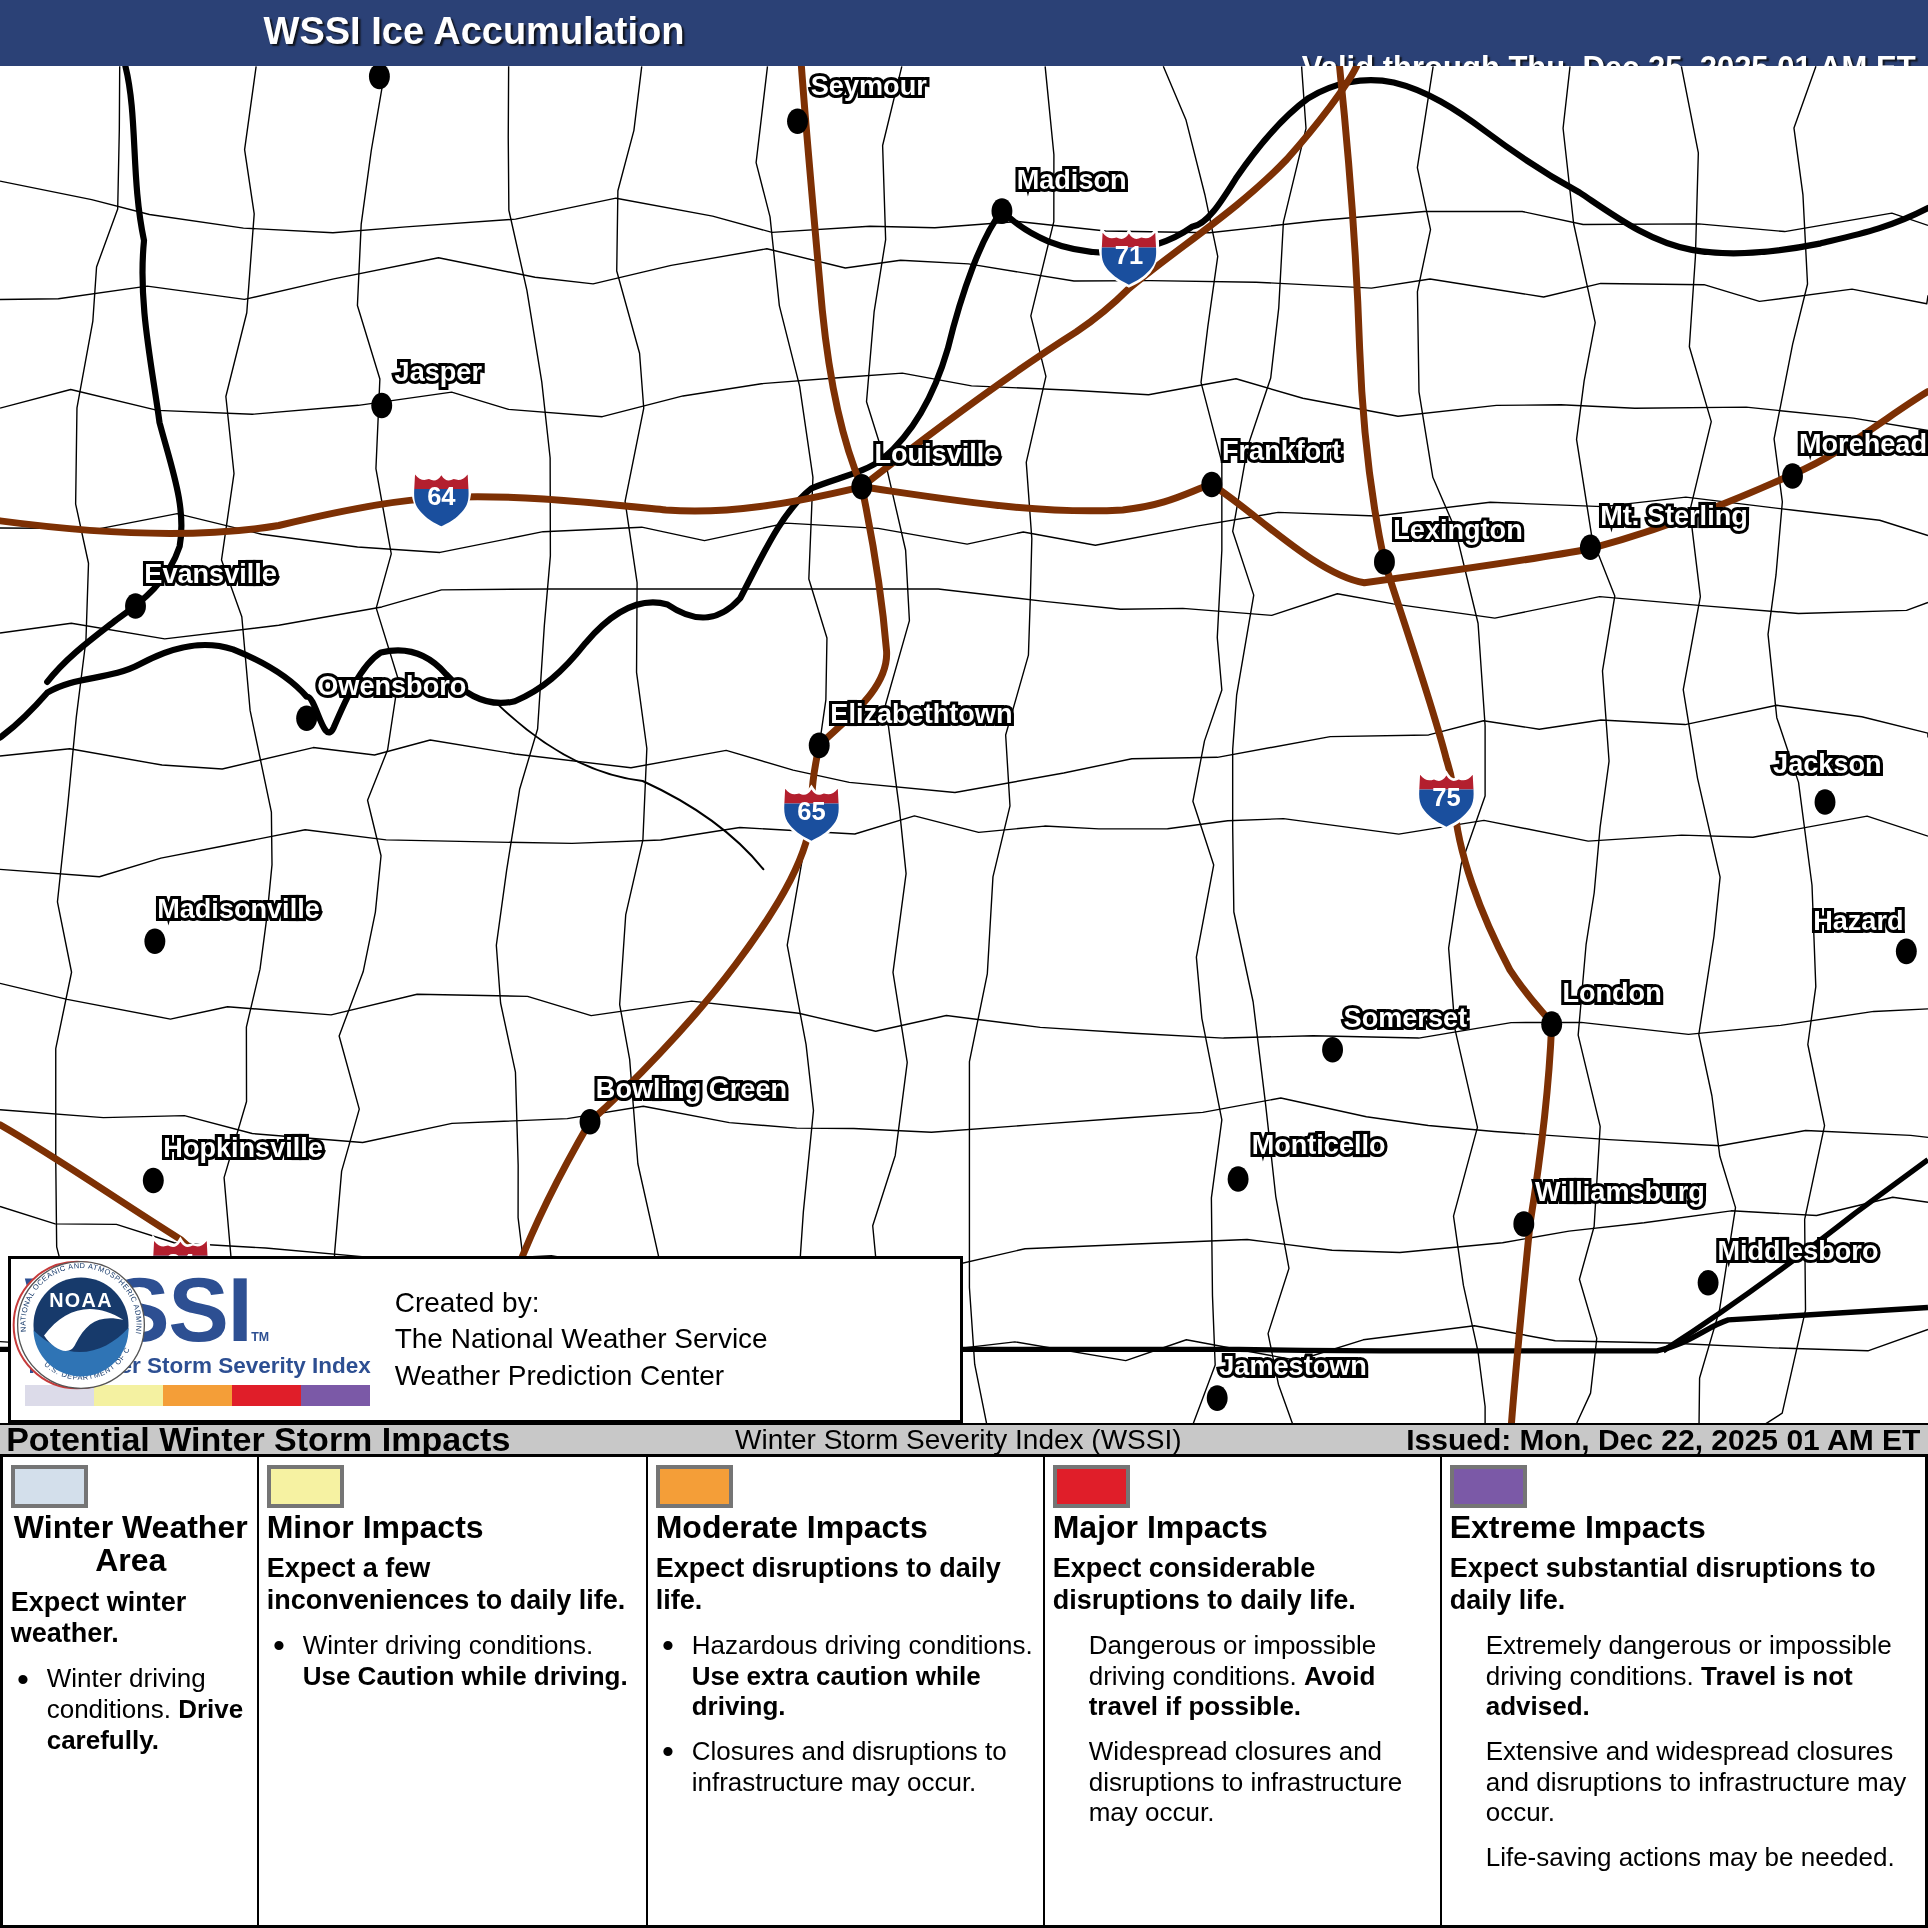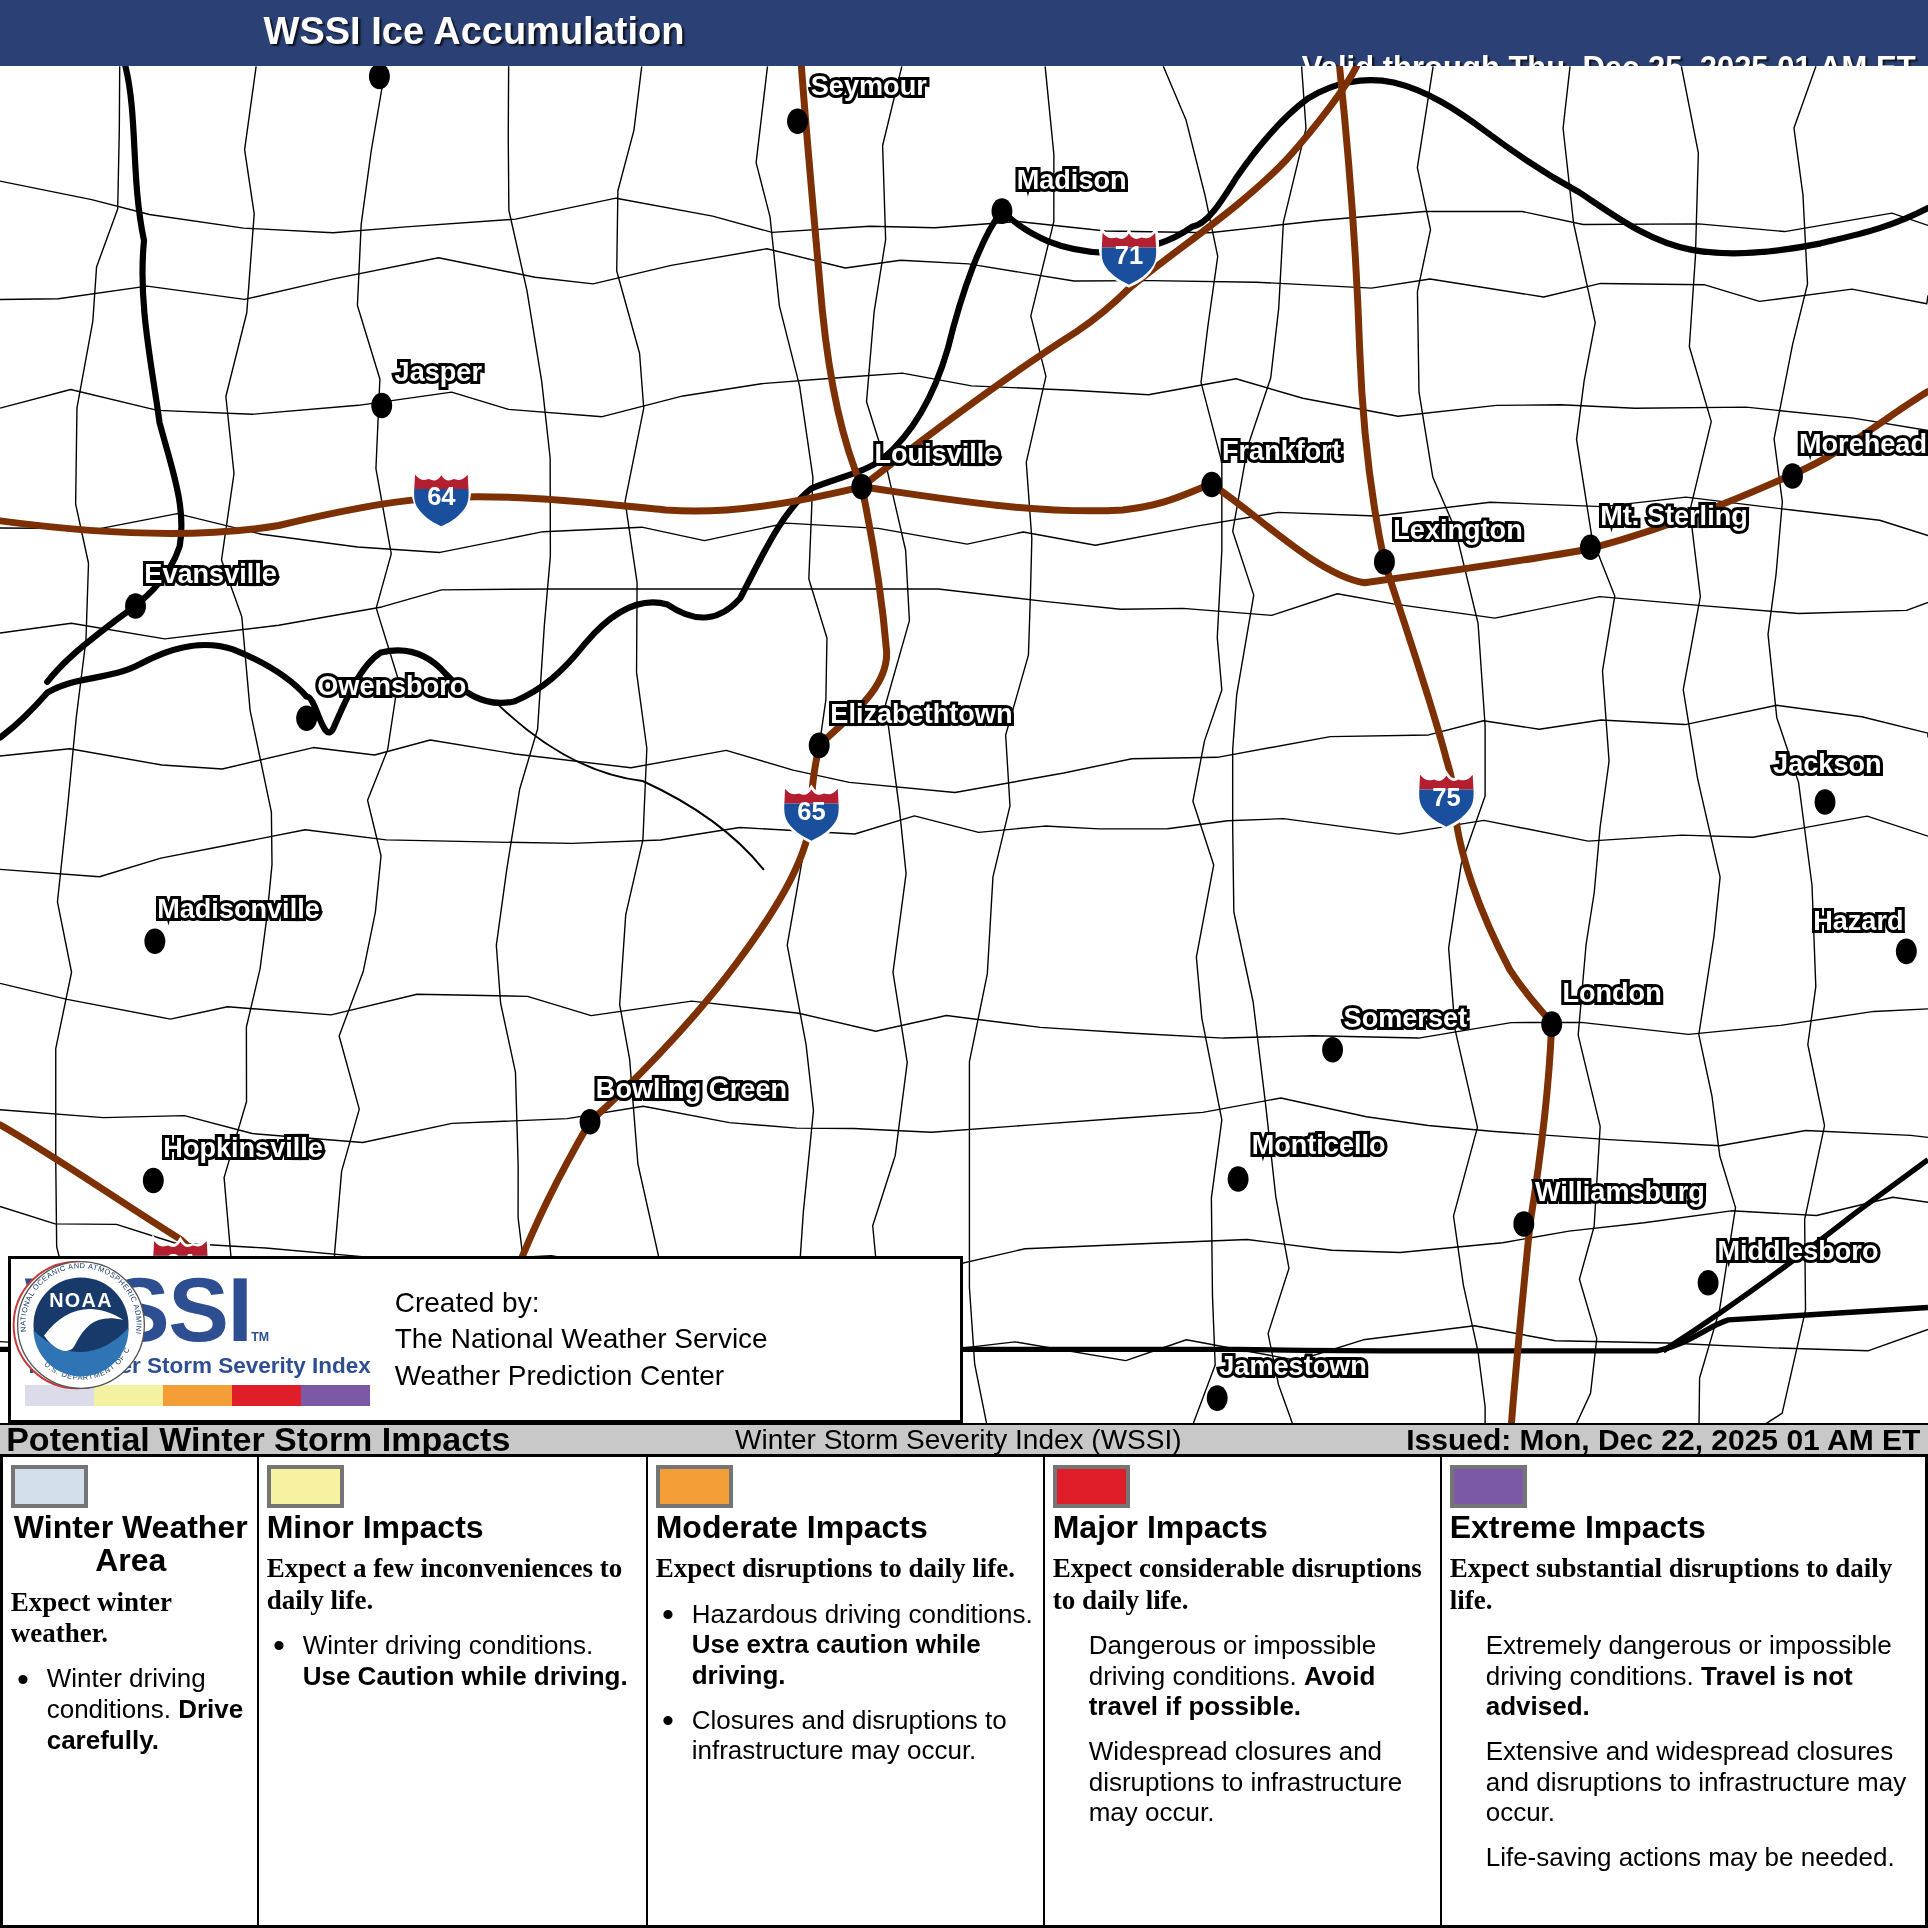--- a/index.html
+++ b/index.html
@@ -41,21 +41,21 @@
   .gb-center{font-size:28px;color:#000;flex:1;text-align:center;white-space:nowrap;}
   .gb-right{font-size:30px;font-weight:bold;color:#000;padding-right:7.7px;white-space:nowrap;}
 
   
   .legend{position:absolute;top:1454px;left:0;width:1928px;height:474px;background:#fff;border:3.1px solid #000;box-sizing:border-box;display:flex;}
   .lcol{box-sizing:border-box;border-right:2.3px solid #000;padding:6.2px 6.2px 0 7.7px;overflow:hidden;}
   .lcol:last-child{border-right:none;}
   .lhead{display:flex;align-items:flex-start;flex-direction:column;}
   .swatch{width:77px;height:43px;border:4.6px solid #757575;box-sizing:border-box;flex:none;margin-top:2.3px;}
   .ltitle{flex:1;text-align:center;font-weight:bold;font-size:32px;line-height:1.04;padding-top:2.3px;color:#000;}
-  .intro{font-weight:bold;font-size:27px;line-height:1.16;margin-top:9.3px;color:#000;font-family:Liberation Serif, serif;}
+  .intro{font-weight:bold;font-size:27px;line-height:1.16;margin-top:9.3px;color:#000;}
   .item{font-size:26px;line-height:1.18;margin-top:14px;position:relative;padding-left:36px;color:#000;}
   .item .bdot{position:absolute;left:6.2px;top:-4.6px;font-size:34px;}
   .item b,.intro b{font-weight:bold;}
 </style>
 </head>
 <body>
 
 <div class="stage">
 
   <div class="header">

